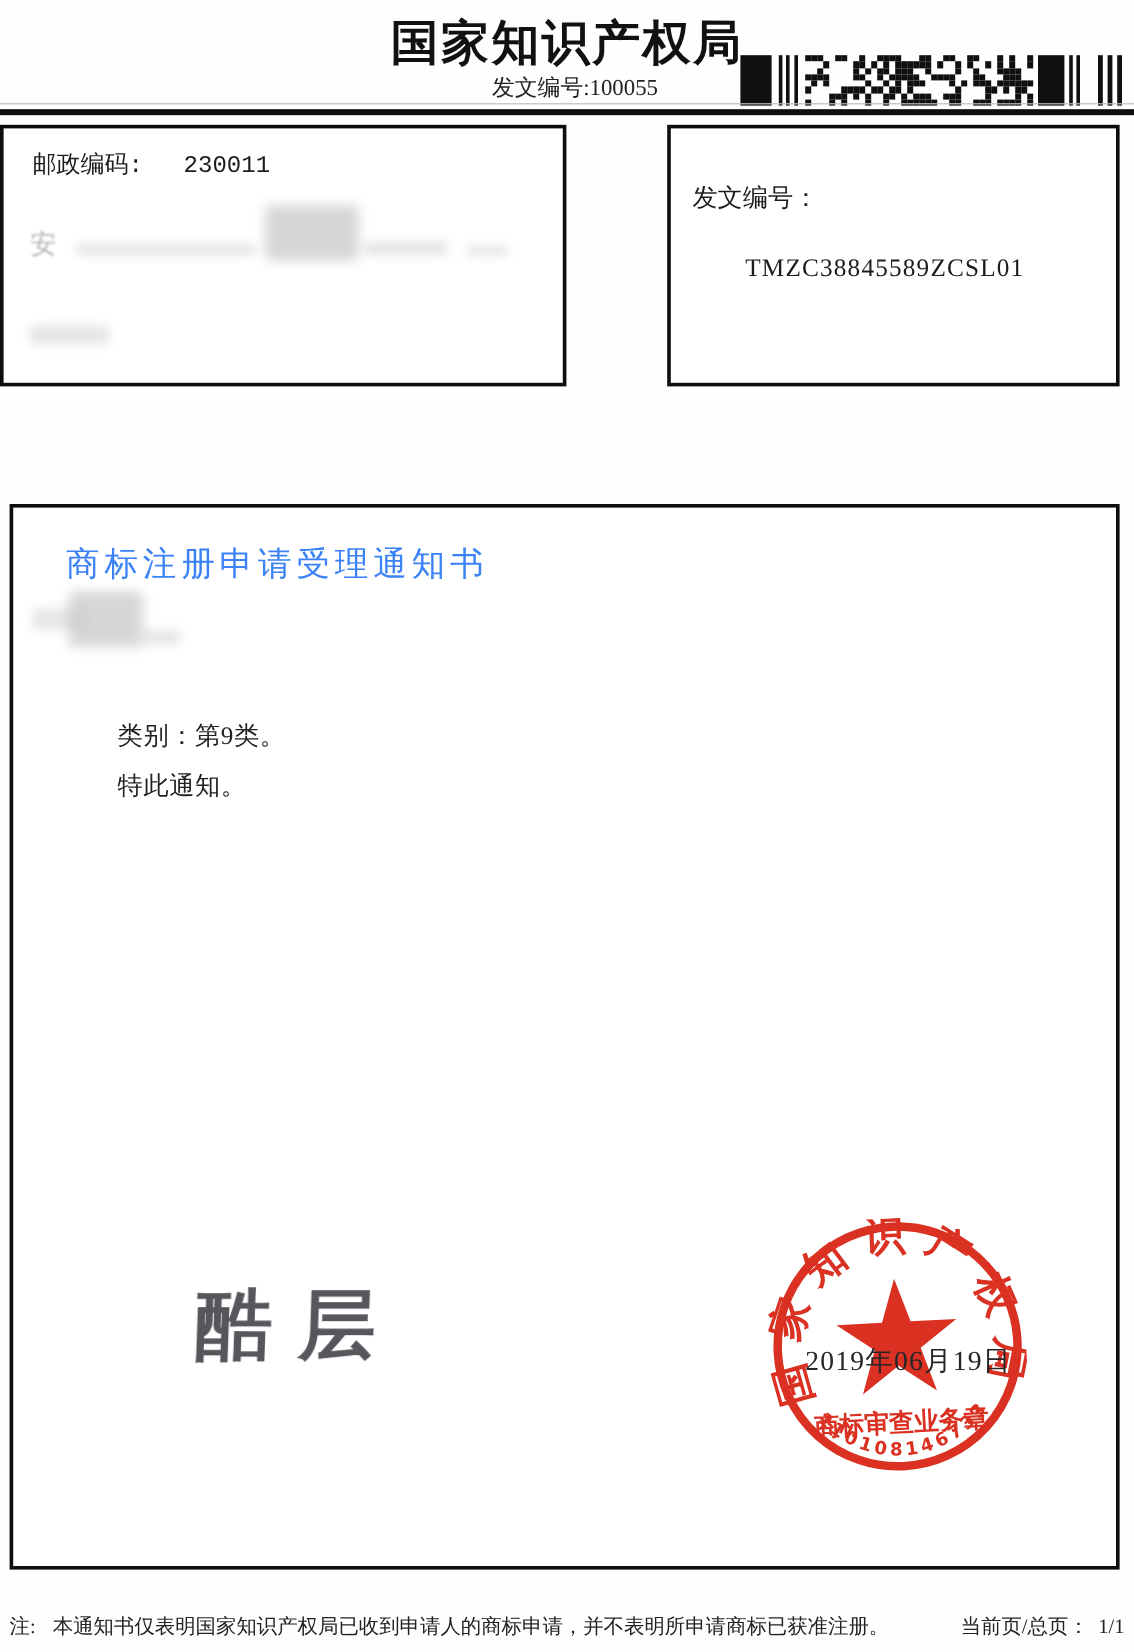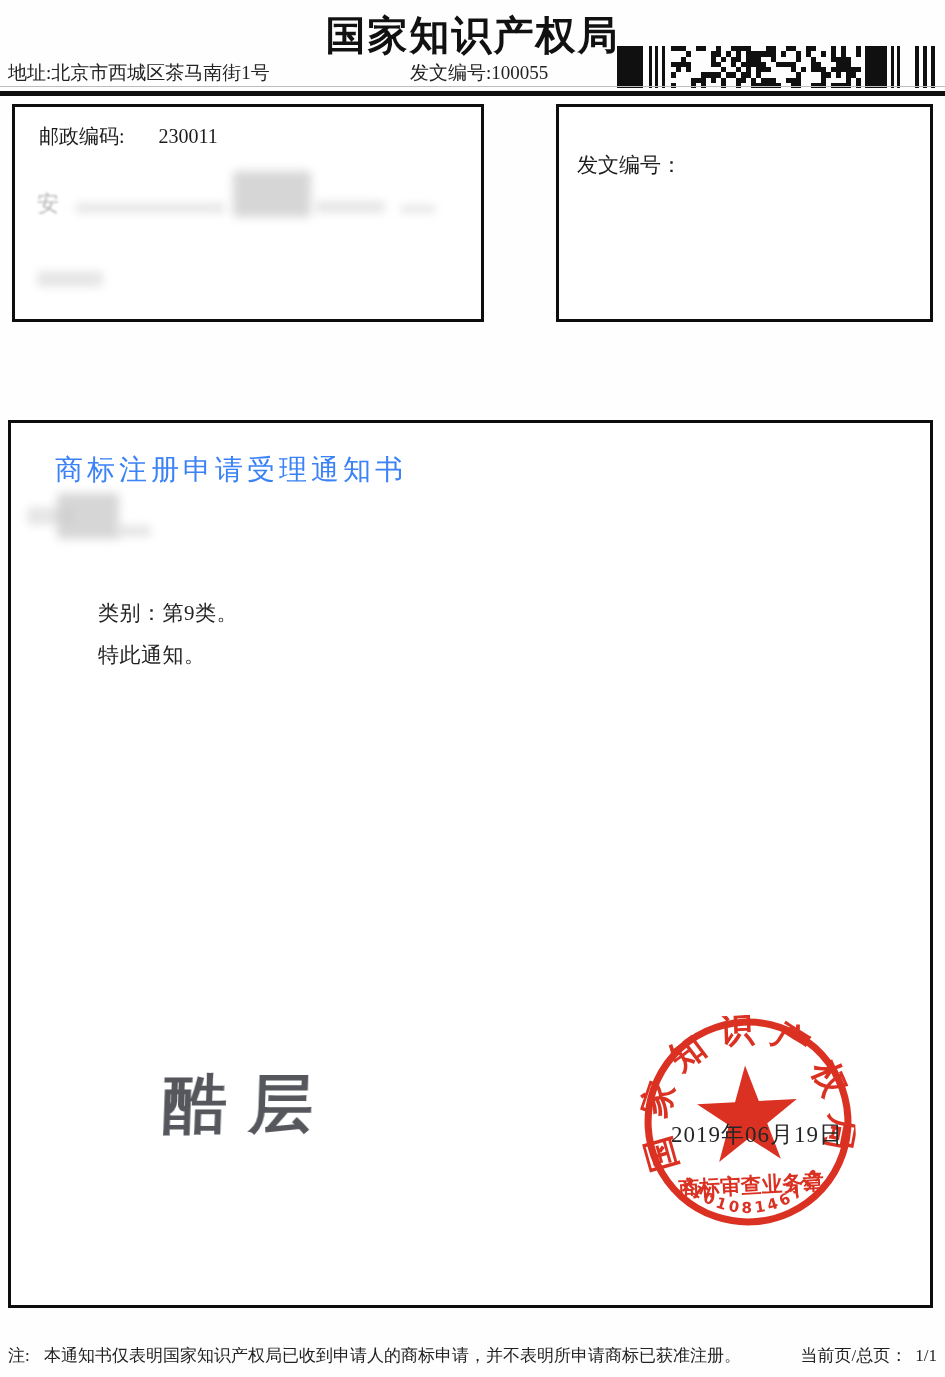--- a/index.html
+++ b/index.html
@@ -16,21 +16,21 @@
     font-size:40px; font-weight:bold; letter-spacing:2px; color:#111; }
   .addr-line { top:60px; font-size:19px; color:#222; }
   .hdr-address { left:8px; }
   .hdr-postal { left:410px; }
   .barcode { left:617px; top:46px; width:322px; height:42px; }
   .thick-rule { left:0; top:91px; width:945px; height:5px; background:#0e0e0e; }
   .thin-rule-hdr { left:0; top:86px; width:945px; height:1px; background:#bdbdbd; }
 
   
   .box { border:3px solid #0d0d0d; background:#fff; }
-  .recipient-box { left:12px; top:104px; width:472px; height:218px; }
+  .recipient-box { left:0; top:104px; width:472px; height:218px;font-family:Liberation Mono, monospace; }
   .issue-box { left:556px; top:104px; width:377px; height:218px; }
   .rc-postal { left:24px; top:16px; font-size:20px; }
   .rc-postal .val { margin-left:34px; }
   .issue-label { left:18px; top:44px; font-size:21px; }
   .issue-value { left:62px; top:104px; font-size:21px; letter-spacing:1px; }
 
   
   .smudge { background:#c9c9c9; filter:blur(5px); border-radius:4px; opacity:.75; }
   .smudge.light { background:#dcdcdc; filter:blur(4px); opacity:.7; }
   .faint-char { color:#b5b5b5; filter:blur(1px); font-size:22px; }
@@ -69,21 +69,20 @@
   .note-label { margin-right:10px; }
   .page-ind { position:absolute; right:0; top:0; }
   .page-ind .v { margin-left:8px;margin-top:48px; }
 </style>
 </head>
 <body>
 
 <div class="page">
 
   <div class="abs doc-title">国家知识产权局</div>
-  <div class="abs addr-line hdr-address">地址:北京市西城区茶马南街1号</div>
   <div class="abs addr-line hdr-postal">发文编号:100055</div>
   <div class="abs barcode">
       <div style="position: absolute; background: rgb(16, 16, 16); left: 0px; top: 0px; width: 26px; height: 42px;"></div>
       <div style="position: absolute; background: rgb(16, 16, 16); left: 32px; top: 0px; width: 3px; height: 42px;"></div>
       <div style="position: absolute; background: rgb(16, 16, 16); left: 38px; top: 0px; width: 3px; height: 42px;"></div>
       <div style="position: absolute; background: rgb(16, 16, 16); left: 45px; top: 0px; width: 3px; height: 42px;"></div>
       <div style="position: absolute; background: rgb(16, 16, 16); left: 54px; top: 0px; width: 5px; height: 5.25px;"></div>
       <div style="position: absolute; background: rgb(16, 16, 16); left: 54px; top: 15.75px; width: 5px; height: 5.25px;"></div>
       <div style="position: absolute; background: rgb(16, 16, 16); left: 54px; top: 26.25px; width: 5px; height: 5.25px;"></div>
       <div style="position: absolute; background: rgb(16, 16, 16); left: 54px; top: 36.75px; width: 5px; height: 5.25px;"></div>
@@ -246,20 +245,21 @@
     <span class="abs faint-char" style="left:22px; top:82px;">安</span>
     <div class="abs smudge light" style="left:60px; top:96px; width:150px; height:10px;"></div>
     <div class="abs smudge" style="left:218px; top:64px; width:78px; height:46px;"></div>
     <div class="abs smudge light" style="left:300px; top:94px; width:70px; height:12px;"></div>
     <div class="abs smudge light" style="left:385px; top:98px; width:36px; height:8px;"></div>
     <div class="abs smudge light" style="left:22px; top:164px; width:66px; height:16px;"></div>
   </div>
 
   <div class="abs box issue-box">
     <div class="abs issue-label">发文编号：</div>
+    <div class="abs issue-value">TMZC38845589ZCSL01</div>
   </div>
 
 
   <div class="abs notice-box">
     <div class="abs notice-title">商标注册申请受理通知书</div>
 
     <div class="abs smudge light" style="left:16px; top:84px; width:46px; height:18px;"></div>
     <div class="abs smudge" style="left:46px; top:70px; width:62px; height:46px;"></div>
     <div class="abs smudge light" style="left:104px; top:102px; width:36px; height:12px;"></div>
 

